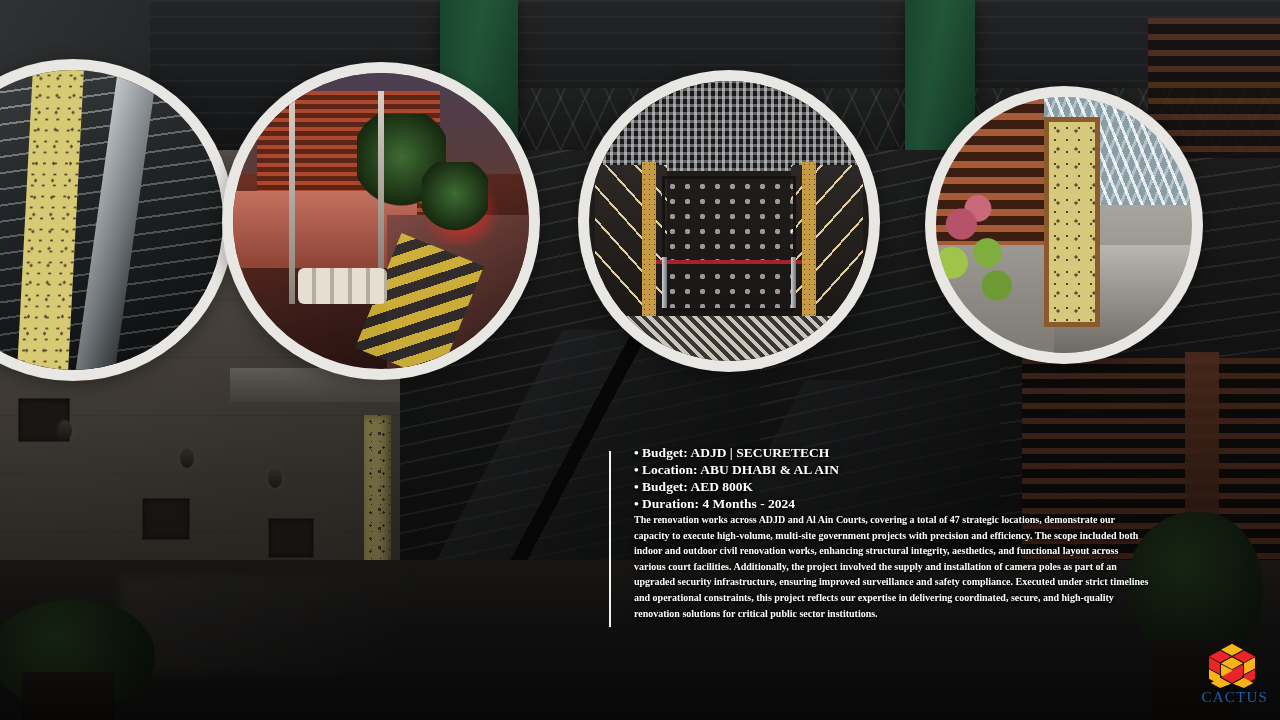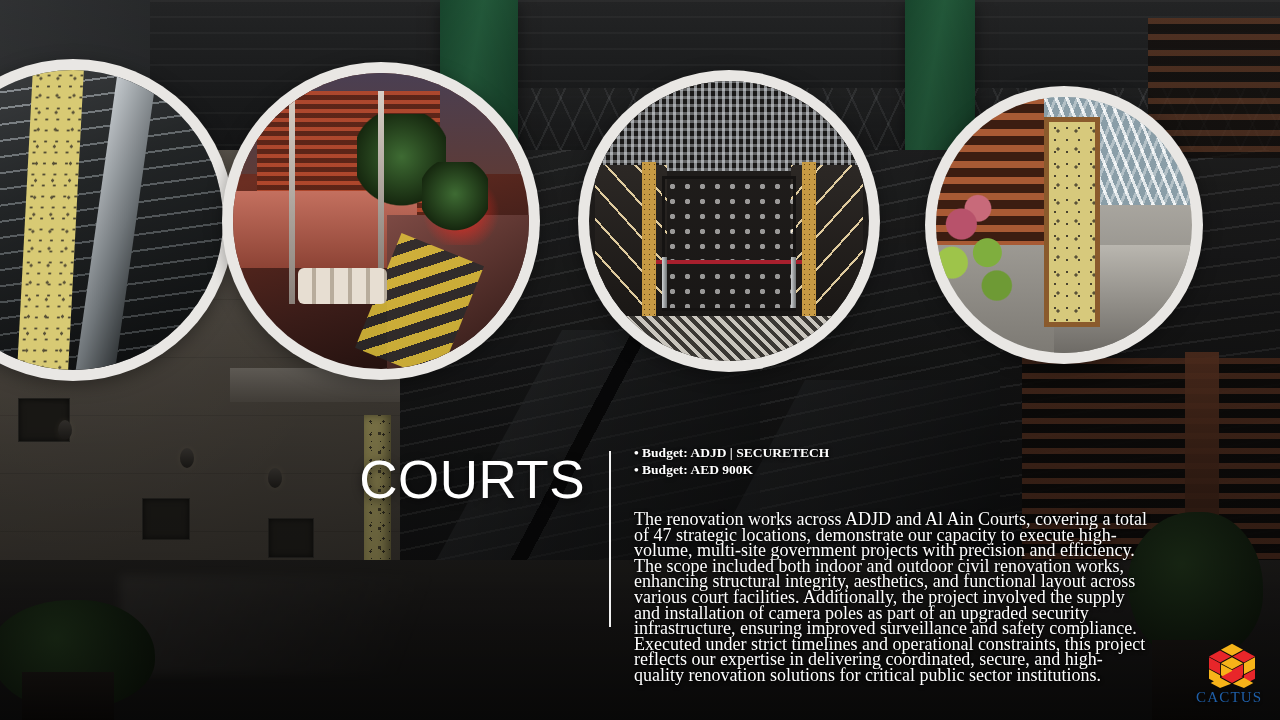--- a/index.html
+++ b/index.html
@@ -369,32 +369,32 @@
     line-height:17px;
     text-shadow:0 1px 4px rgba(0,0,0,.85), 0 0 2px rgba(0,0,0,.9);
   }
   .facts li { list-style:none; white-space:nowrap; }
   .facts li::before { content:"• "; }
 
   .body-copy {
     position:absolute; left:634px; top:512px; width:518px;
     color:#ffffff;
     font-family:"Liberation Serif", serif;
-    font-weight:400;
-    font-size:18px;
+    font-weight:700;
+    font-size:10px;
     line-height:15.6px;
     text-align:left;
     text-shadow:0 1px 4px rgba(0,0,0,.85), 0 0 2px rgba(0,0,0,.9);
   }
 
   
   .logo { position:absolute; left:1196px; top:642px; width:72px; height:68px; }
   .logo-mark { position:relative; width:56px; height:46px; margin:0 auto; }
   .logo-text {
-    text-align:left;
+    text-align:right;
     font-family:"Liberation Serif", serif;
     font-size:15px;
     letter-spacing:1.2px;
     color:#1f5fa8;
     margin-top:1px;
     text-shadow:0 1px 3px rgba(0,0,0,.6);
   }
 </style>
 </head>
 <body>
@@ -489,28 +489,29 @@
         <div class="glassroof"></div>
         <div class="woodwall"></div>
         <div class="floor"></div>
         <div class="plants"></div>
         <div class="column"></div>
       </div>
     </div>
   </div>
 
   <div class="title">
-    <div>COURTS</div>
   </div>
 
   <div class="divider"></div>
 
   <ul class="facts">
     <li>Budget: ADJD | SECURETECH</li>
-    <li>Budget: AED 900K</li>
+    <li>Location: ABU DHABI &amp; AL AIN</li>
+    <li>Budget: AED 800K</li>
+    <li>Duration: 4 Months - 2024</li>
   </ul>
 
   <p class="body-copy">The renovation works across ADJD and Al Ain Courts, covering a total of 47 strategic locations, demonstrate our capacity to execute high-volume, multi-site government projects with precision and efficiency. The scope included both indoor and outdoor civil renovation works, enhancing structural integrity, aesthetics, and functional layout across various court facilities. Additionally, the project involved the supply and installation of camera poles as part of an upgraded security infrastructure, ensuring improved surveillance and safety compliance. Executed under strict timelines and operational constraints, this project reflects our expertise in delivering coordinated, secure, and high-quality renovation solutions for critical public sector institutions.</p>
 
   <div class="logo">
     <div class="logo-mark">
       <svg viewBox="0 0 64 54" width="56" height="46" aria-hidden="true">
 
         <g>
           <polygon points="32,2 45,9 32,16 19,9" fill="#f7b319"></polygon>

